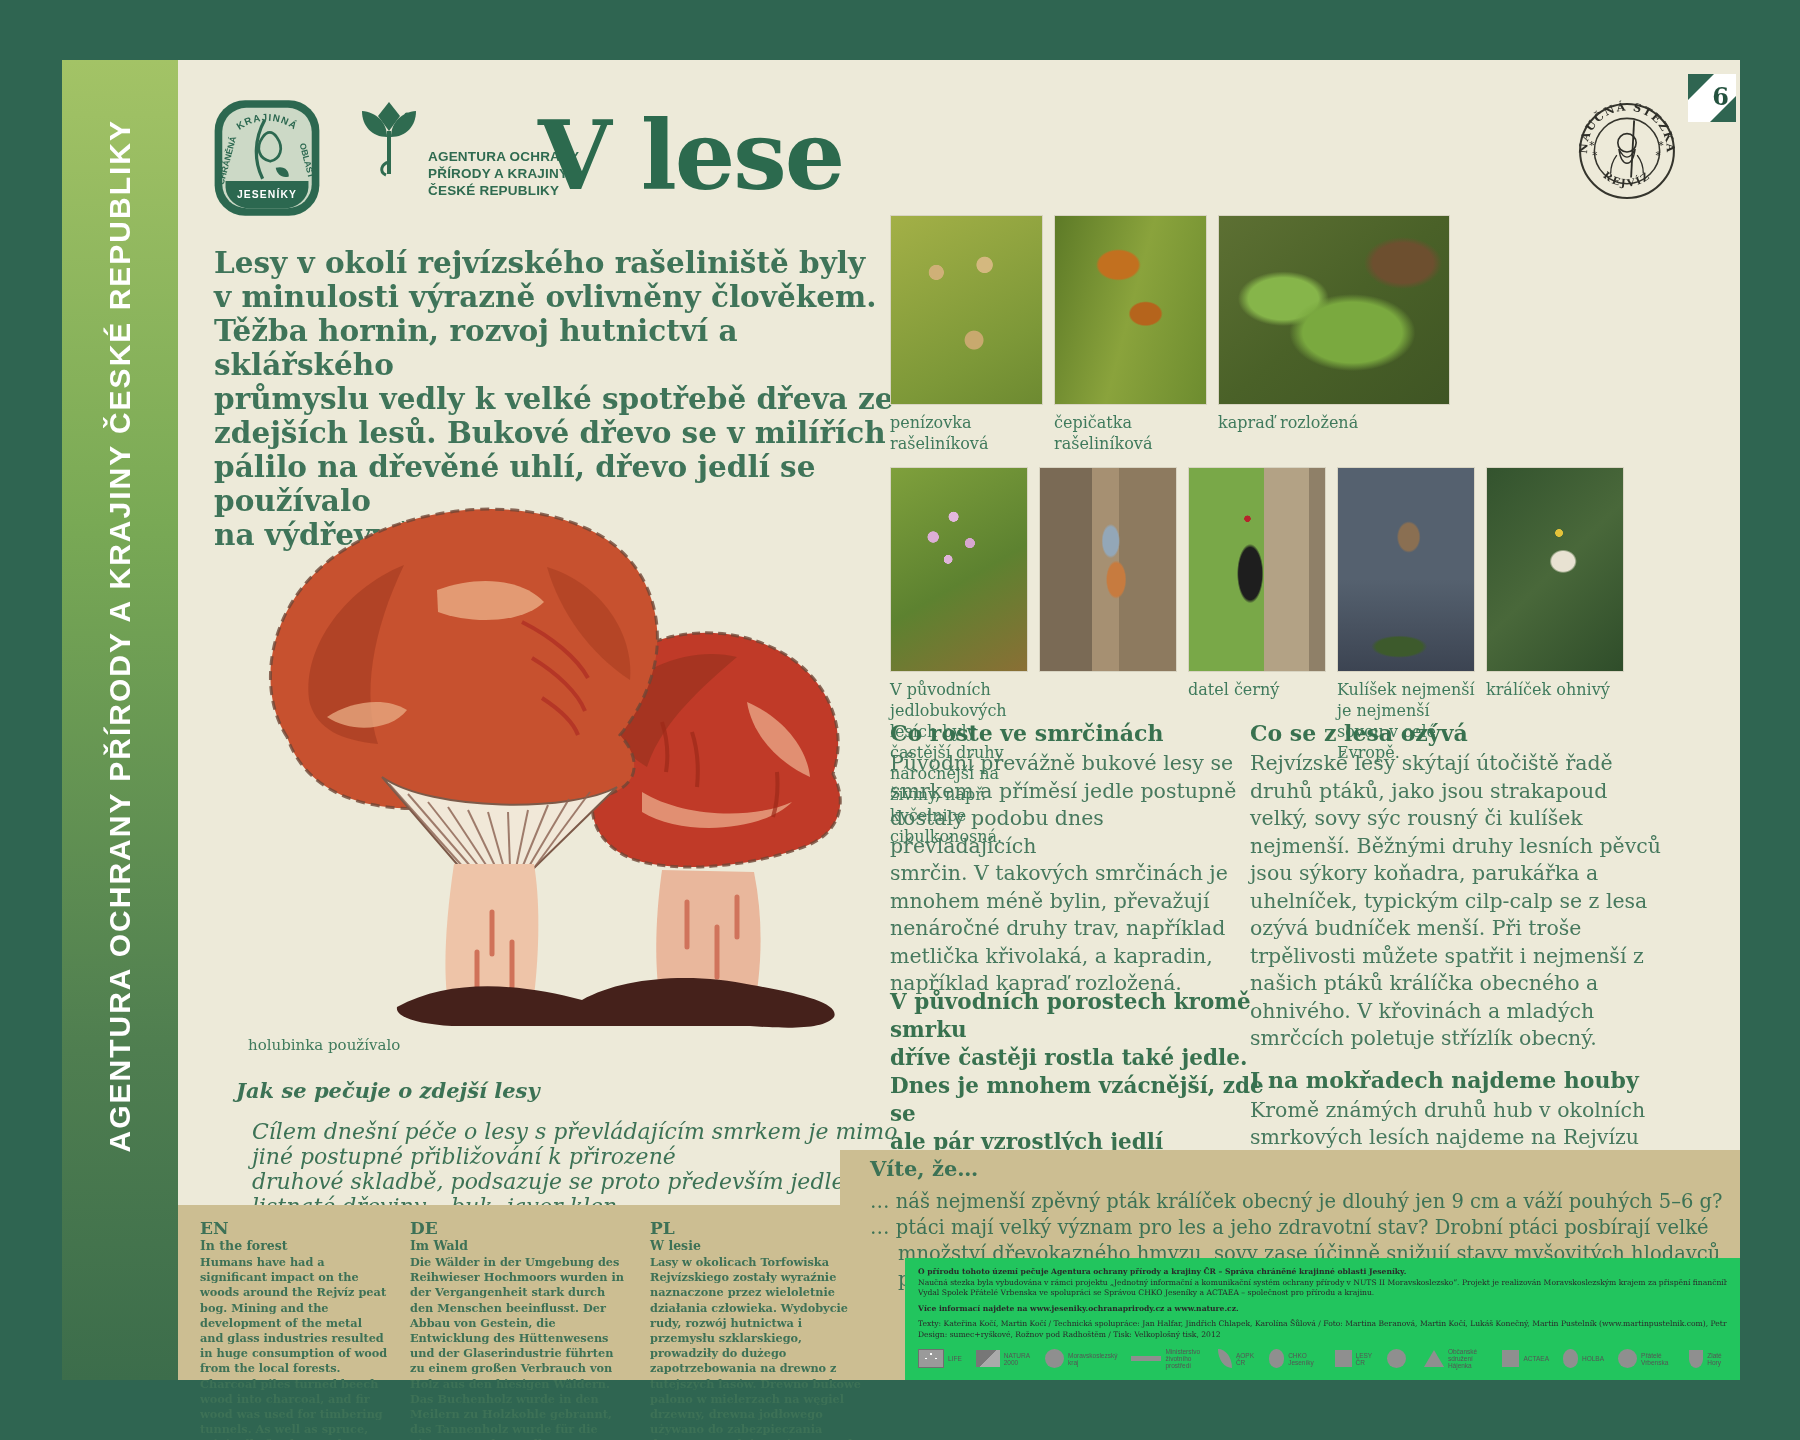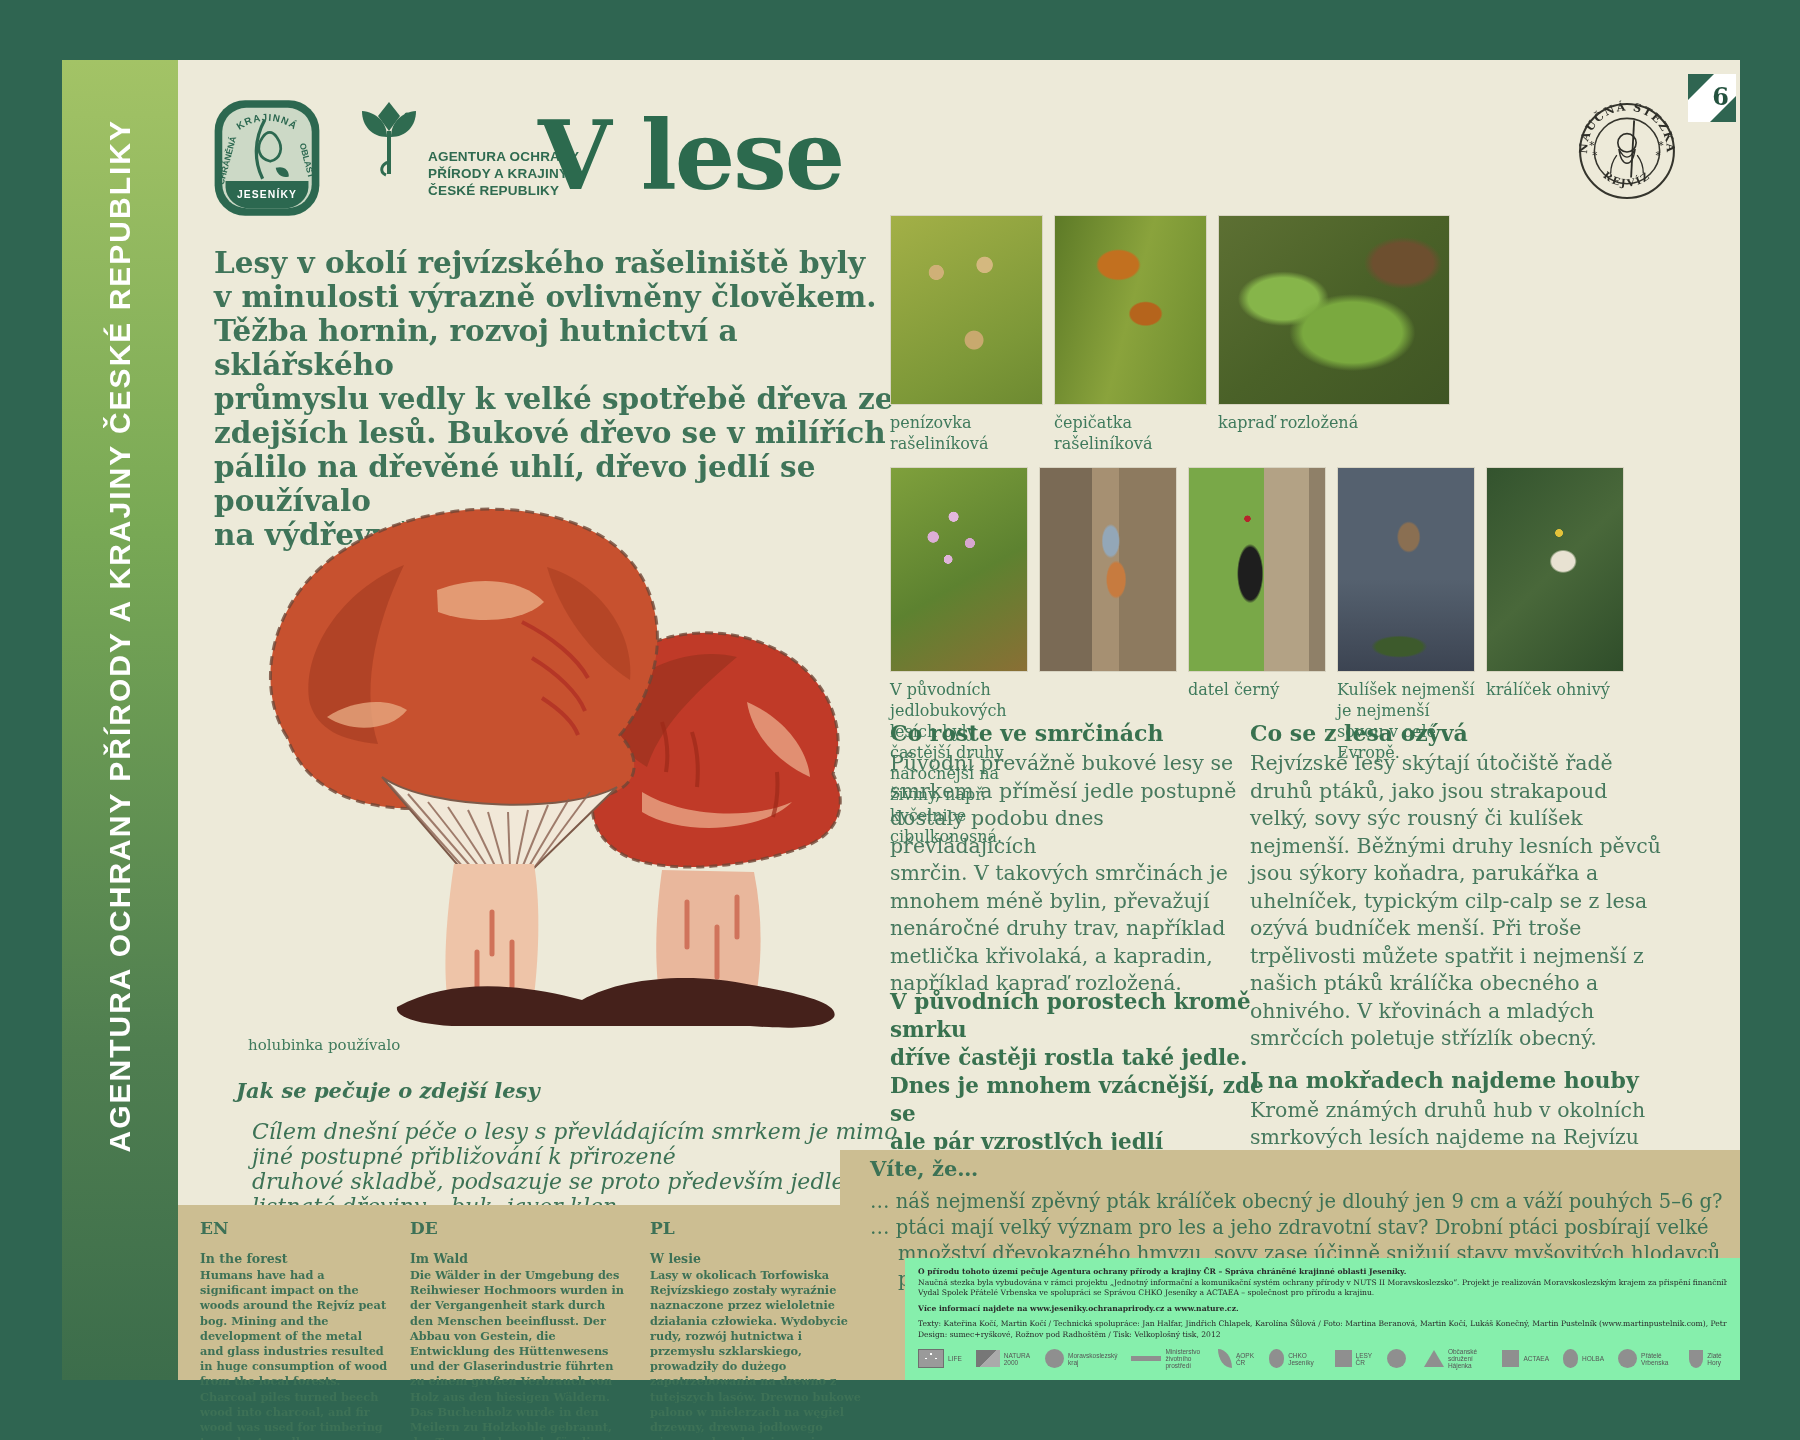--- a/index.html
+++ b/index.html
@@ -99,26 +99,26 @@
   .vite-ext{position:absolute;left:662px;top:1090px;width:900px;height:60px;background:#ccbe92;}
   .band{position:absolute;left:0;top:1145px;width:1562px;height:175px;background:#ccbe92;}
   .vite{position:absolute;left:692px;top:1096px;width:862px;color:#3c7255;}
   .vite h3{margin:0 0 8px 0;font-size:21px;}
   .vite .vline{font-size:19.5px;line-height:26px;padding-left:28px;text-indent:-28px;}
 
   
   .langs{position:absolute;left:22px;top:1158px;display:flex;gap:22px;color:#3d7156;}
   .lang{font-weight:bold;}
   .lang .code{font-size:17px;font-weight:bold;}
-  .lang h4{margin:13px 0 2px 0;font-size:12.5px;}
+  .lang h4{margin:0 0 2px 0;font-size:12.5px;}
   .lang p{margin:0;font-size:11.3px;line-height:15.2px;}
   .lw1{width:188px;} .lw2{width:218px;} .lw3{width:214px;}
 
   
-  .credits{position:absolute;left:727px;top:1198px;width:835px;height:122px;background:#86efac;
+  .credits{position:absolute;left:727px;top:1198px;width:835px;height:122px;background:#22c55e;
            box-sizing:border-box;padding:9px 13px 4px 13px;color:#2a2a2a;
            font-family:"DejaVu Serif", serif;}
   .credits .b{font-weight:bold;}
   .cl{font-size:7.6px;line-height:10.5px;white-space:nowrap;overflow:hidden;}
   .sp{height:5px;}
   .logo-row{display:flex;align-items:center;gap:14px;margin-top:8px;}
   .flogo{display:flex;align-items:center;gap:4px;}
   .fl-ic{background:#8f8f8f;flex:none;}
   .ic-flag{width:24px;height:17px;border:1px solid #6f6f6f;background:
      radial-gradient(circle 1.5px at 50% 25%,#fff 0 60%,transparent 70%),

